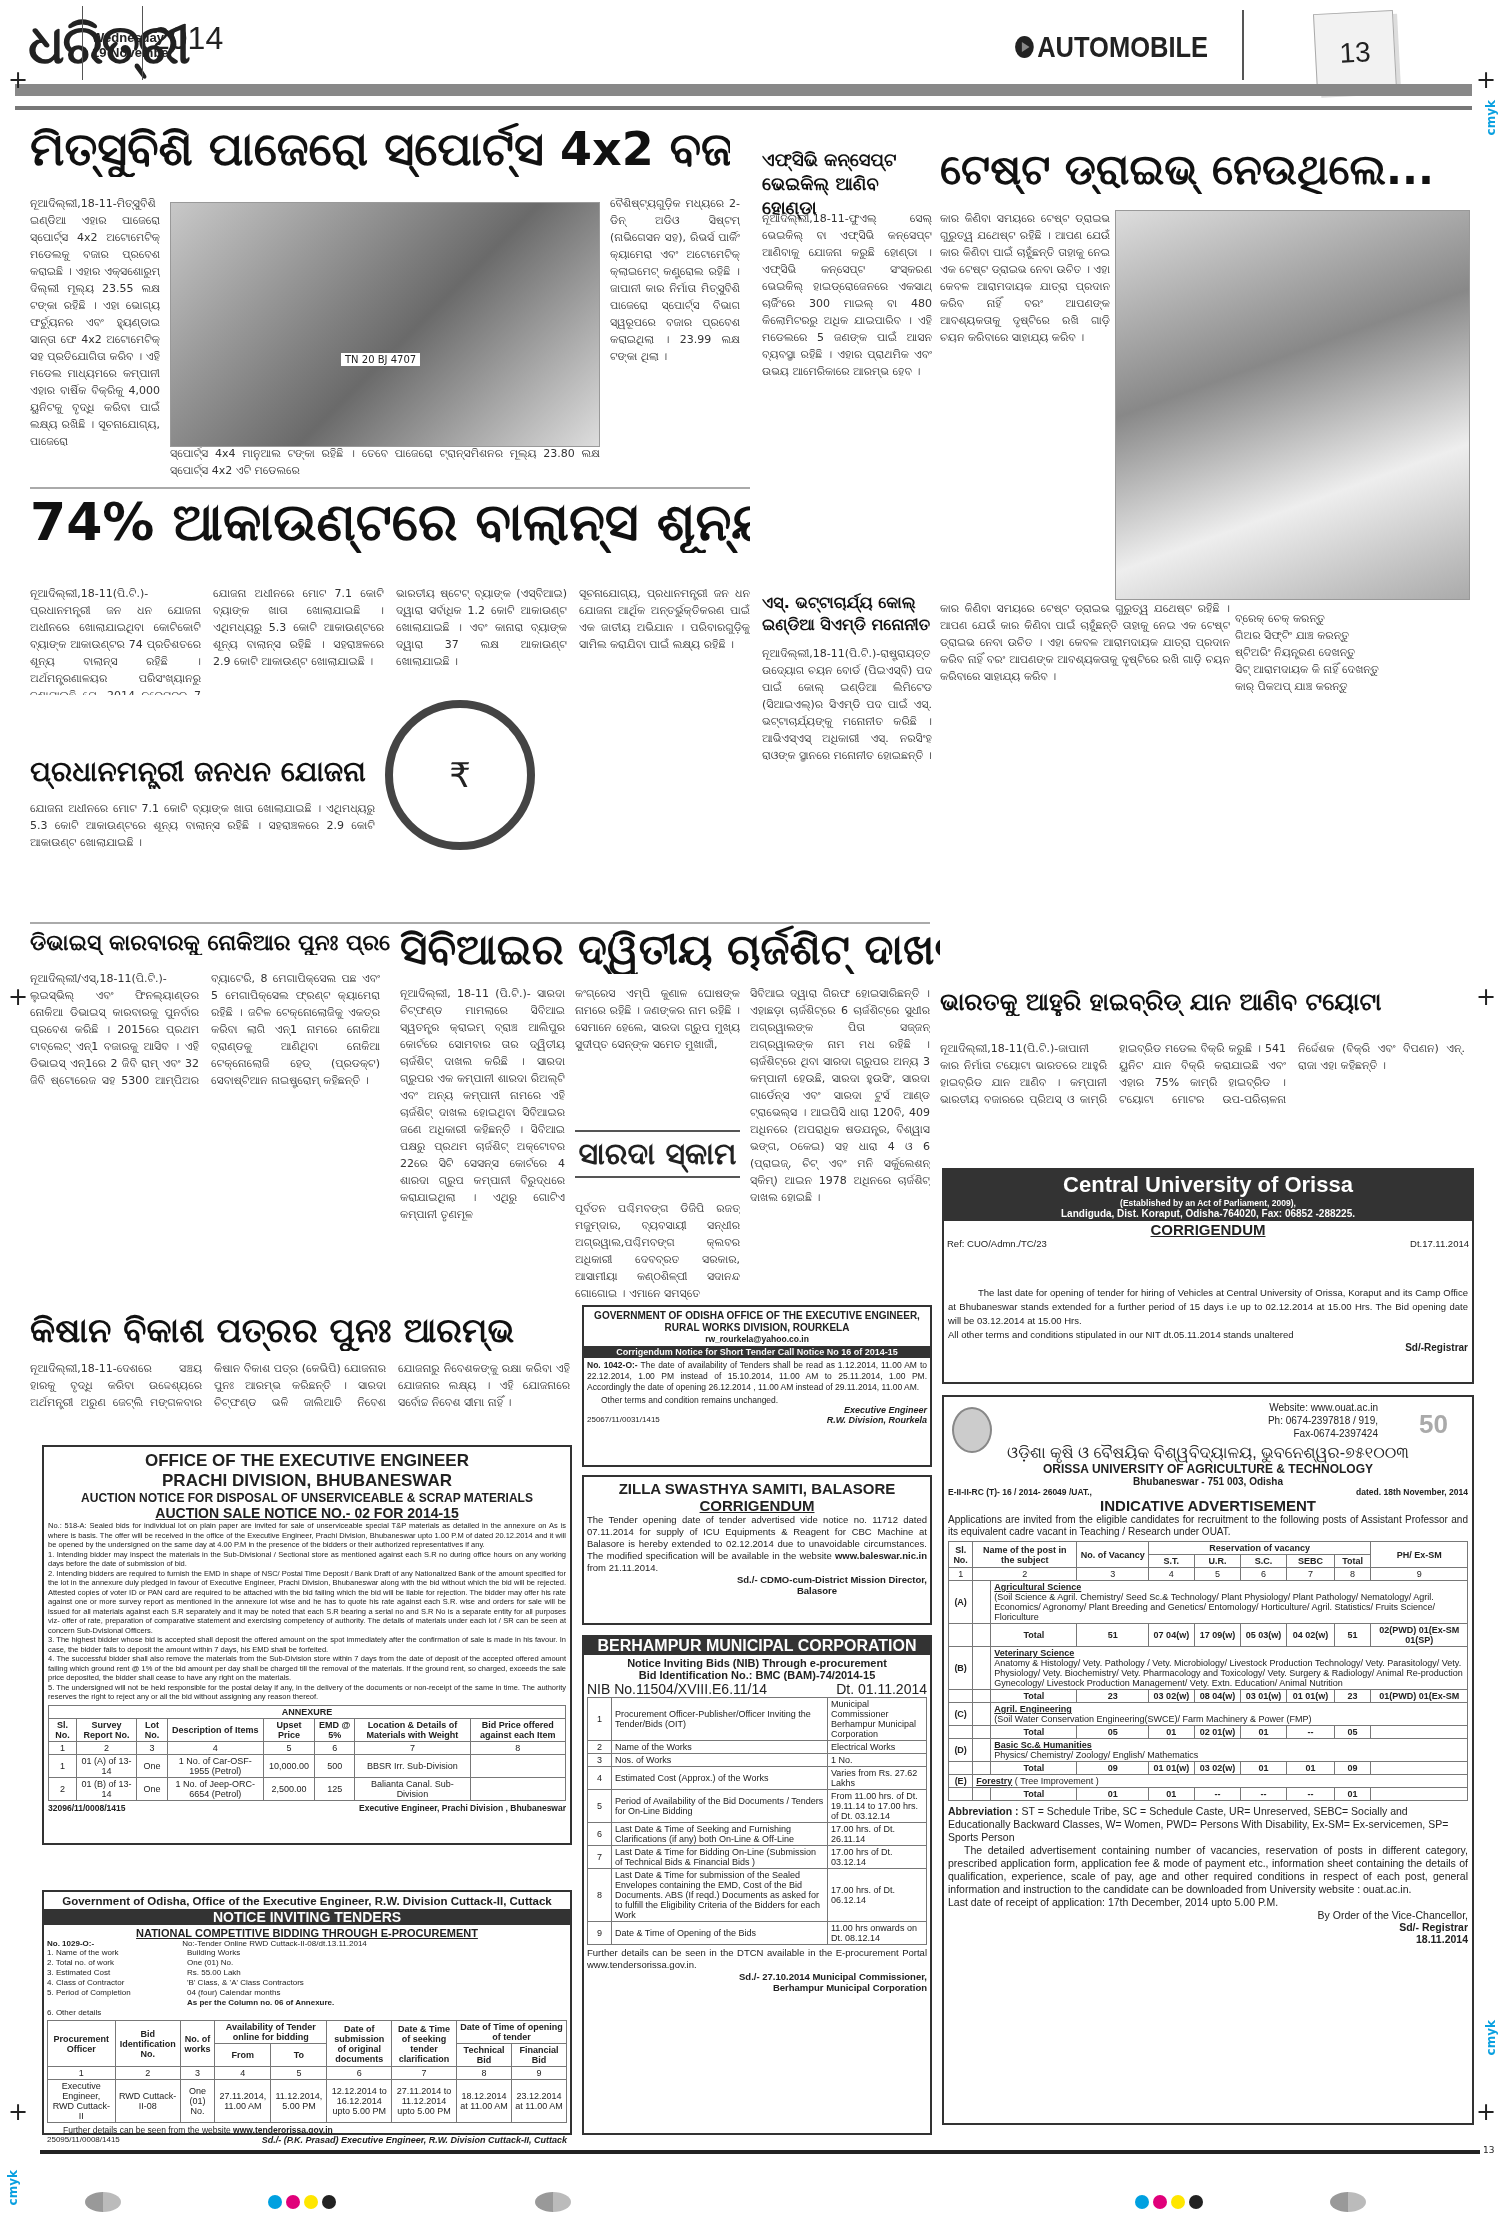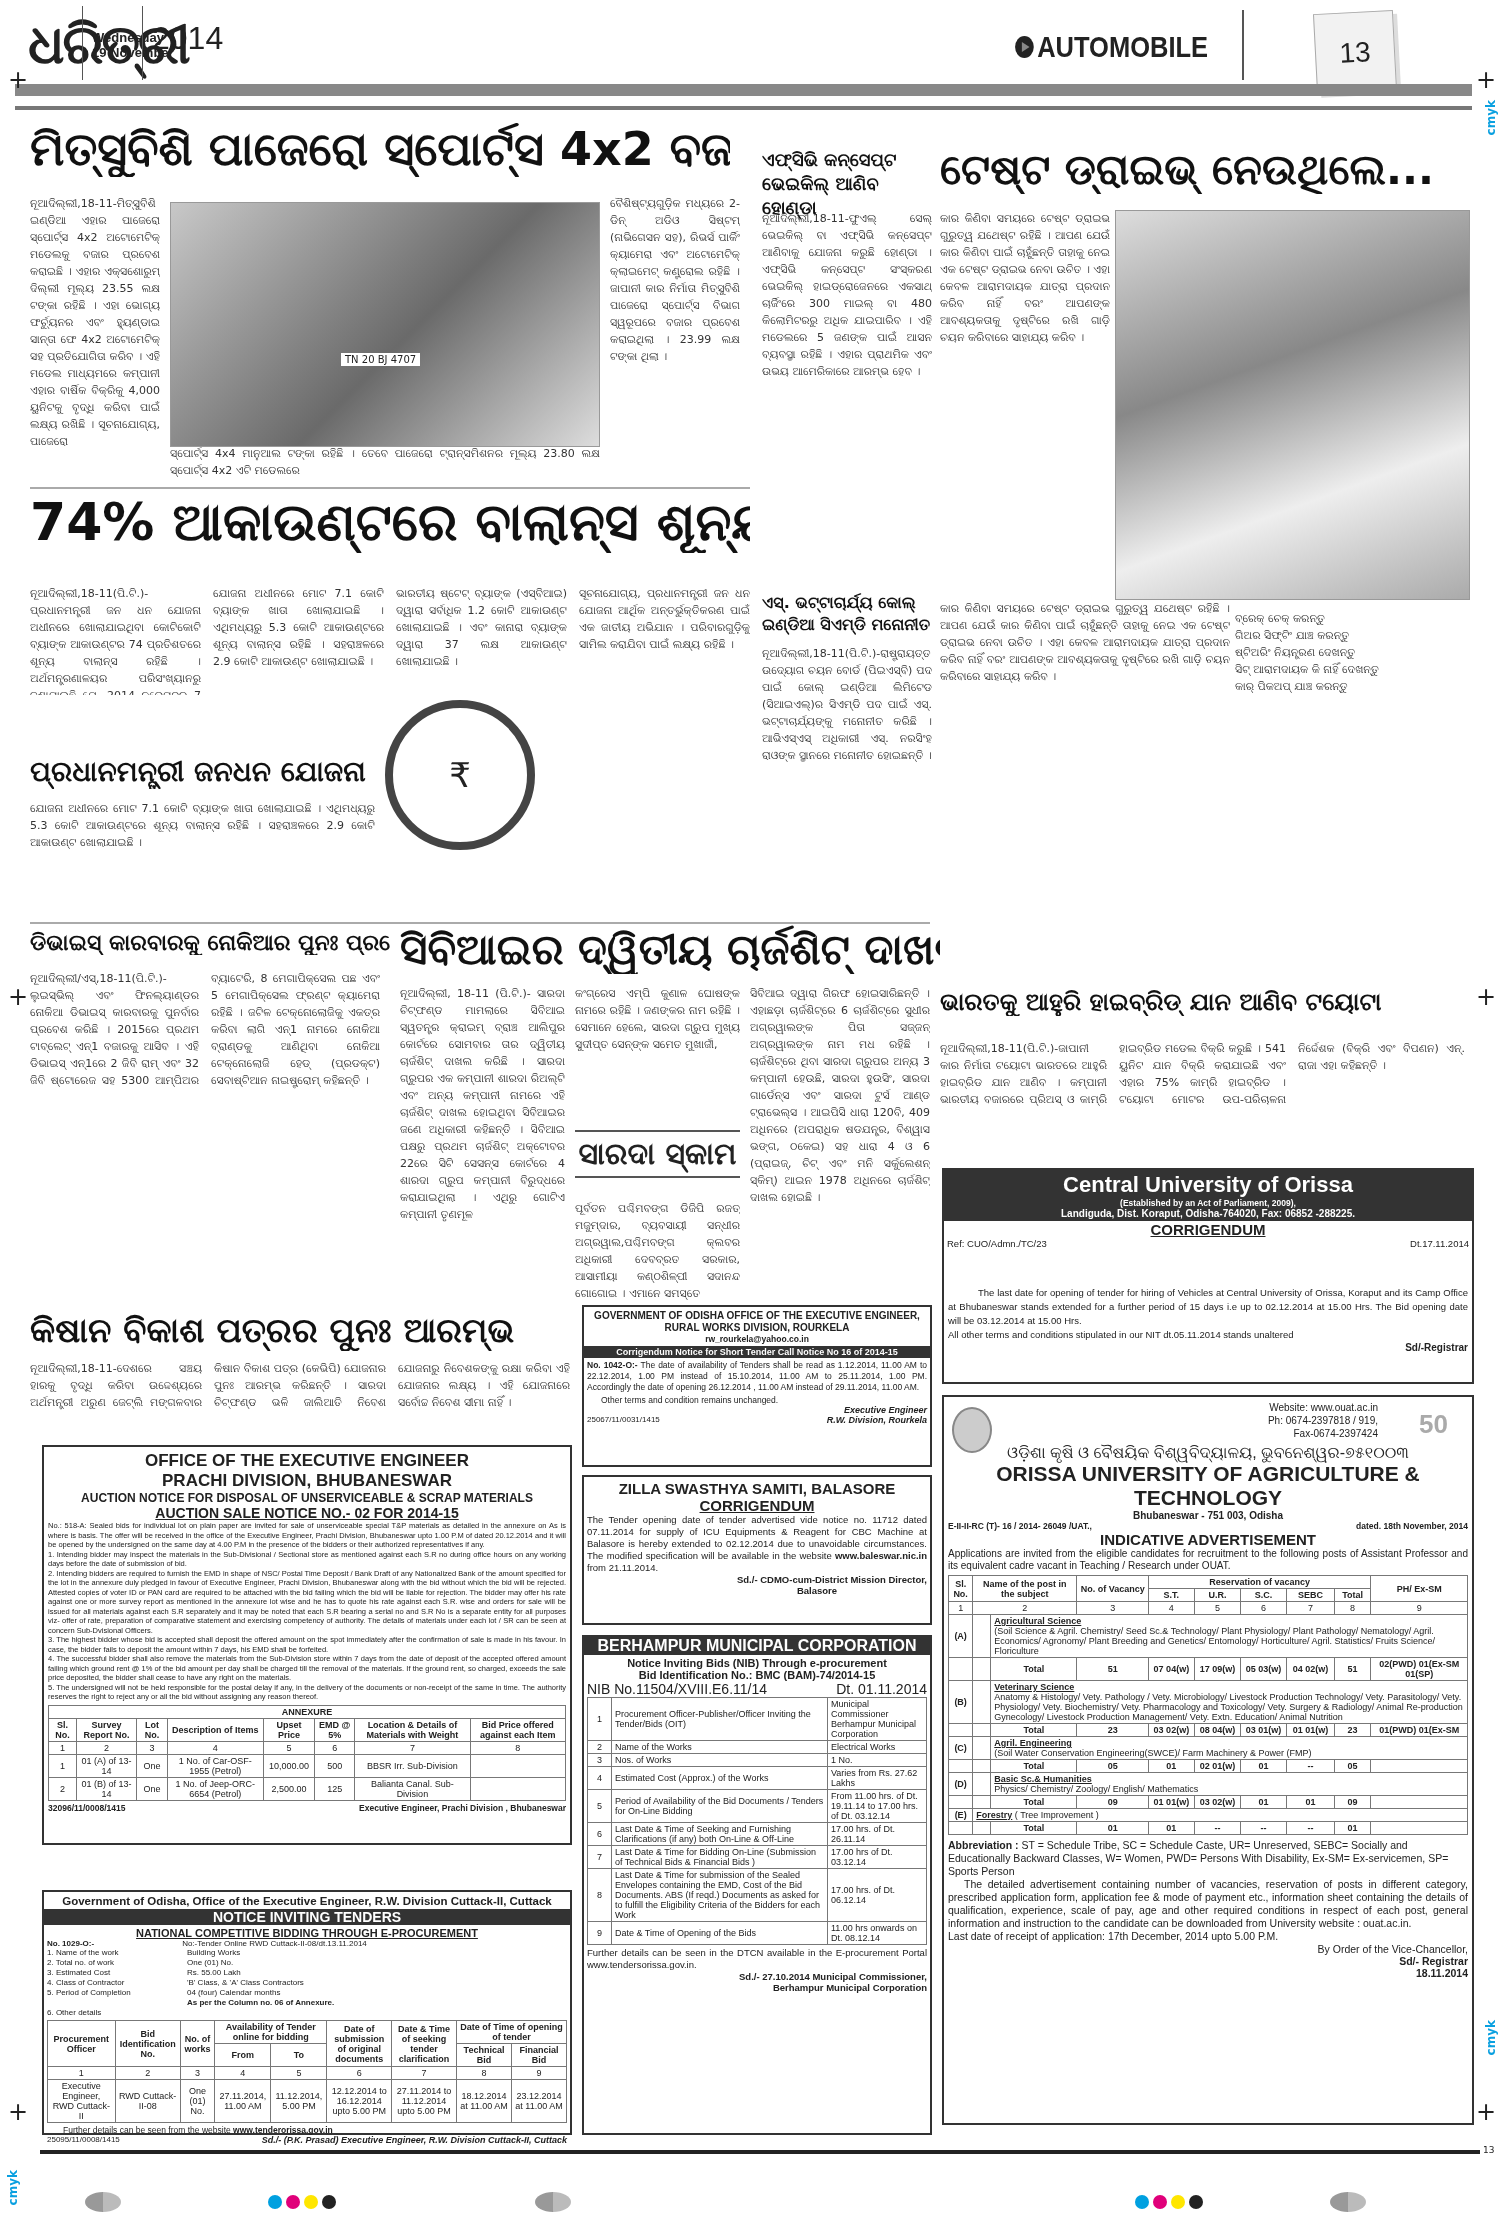--- a/index.html
+++ b/index.html
@@ -381,21 +381,21 @@
 
 <div class="ad" style="left:942px;top:1395px;width:532px;height:730px;padding:4px">
   <div class="abs" style="left:8px;top:10px;width:40px;height:46px;border-radius:50%;border:2px solid #888;background:#ccc"></div>
   <div class="abs b" style="right:24px;top:12px;font-size:26px;color:#aaa">50</div>
   <div class="r" style="font-size:10px;line-height:13px;padding-right:90px">
     <div>Website: www.ouat.ac.in</div>
     <div>Ph: 0674-2397818 / 919,</div>
     <div>Fax-0674-2397424</div>
   </div>
   <div class="c" style="font-size:16px;margin-top:4px">ଓଡ଼ିଶା କୃଷି ଓ ବୈଷୟିକ ବିଶ୍ୱବିଦ୍ୟାଳୟ, ଭୁବନେଶ୍ୱର-୭୫୧୦୦୩</div>
-  <div class="c b" style="font-size:21px">ORISSA UNIVERSITY OF AGRICULTURE &amp; TECHNOLOGY</div>
+  <div class="c b" style="font-size:12px">ORISSA UNIVERSITY OF AGRICULTURE &amp; TECHNOLOGY</div>
   <div class="c b" style="font-size:10px">Bhubaneswar - 751 003, Odisha</div>
   <div style="display:flex;justify-content:space-between;font-size:8.5px;font-weight:bold">
       <span>E-II-II-RC (T)- 16 / 2014- 26049 /UAT.,</span>
       <span>dated. 18th November, 2014</span>
     </div>
   <div class="c b" style="font-size:15px">INDICATIVE ADVERTISEMENT</div>
   <div style="font-size:10px;line-height:12px;text-align:justify">Applications are invited from the eligible candidates for recruitment to the following posts of Assistant Professor and its equivalent cadre vacant in Teaching / Research under OUAT.</div>
   <table style="margin-top:3px">
     <tbody>
         <tr>

